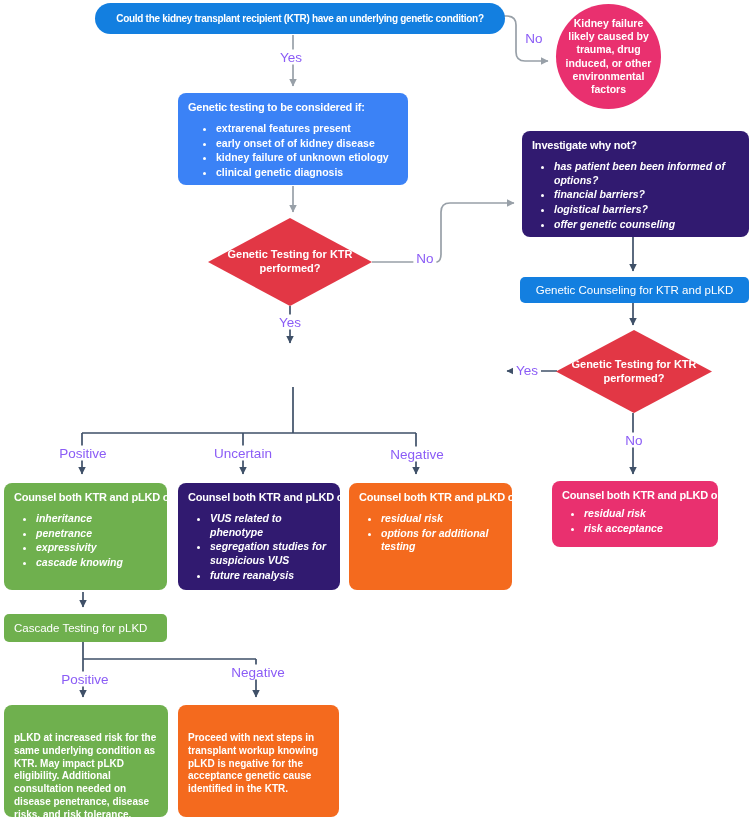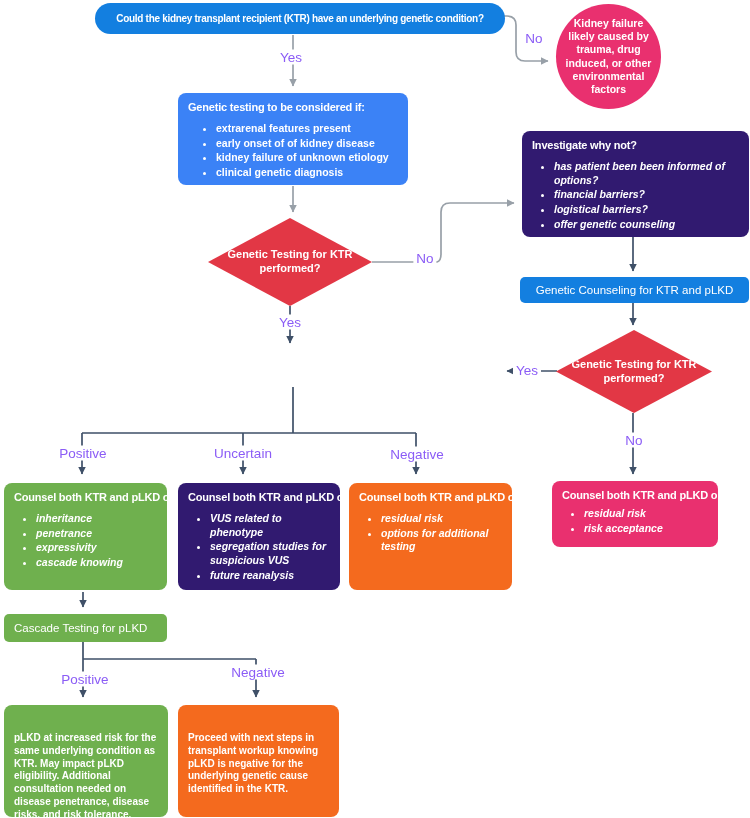--- a/index.html
+++ b/index.html
@@ -136,21 +136,21 @@
     <ul class="bullets narrow" style="margin-top:6px;">
         <li>residual risk</li>
         <li>risk acceptance</li>
       </ul>
   </div>
 
   <div class="node bar left bg-green" style="left:4px;top:614px;width:163px;height:28px;">Cascade Testing for pLKD</div>
 
   <div class="node para bg-green" style="left:4px;top:705px;width:164px;height:112px;">pLKD at increased risk for the same underlying condition as KTR. May impact pLKD eligibility. Additional consultation needed on disease penetrance, disease risks, and risk tolerance.</div>
 
-  <div class="node para bg-orange" style="left:178px;top:705px;width:161px;height:112px;">Proceed with next steps in transplant workup knowing pLKD is negative for the underlying genetic cause identified in the KTR.</div>
+  <div class="node para bg-orange" style="left:178px;top:705px;width:161px;height:112px;">Proceed with next steps in transplant workup knowing pLKD is negative for the acceptance genetic cause identified in the KTR.</div>
 
   <div class="elabel" style="left:291px;top:57px;">Yes</div>
   <div class="elabel" style="left:534px;top:38px;">No</div>
   <div class="elabel" style="left:290px;top:322px;">Yes</div>
   <div class="elabel" style="left:425px;top:258px;">No</div>
   <div class="elabel" style="left:527px;top:370px;">Yes</div>
   <div class="elabel" style="left:634px;top:440px;">No</div>
   <div class="elabel" style="left:83px;top:453px;">Positive</div>
   <div class="elabel" style="left:243px;top:453px;">Uncertain</div>
   <div class="elabel" style="left:417px;top:454px;">Negative</div>

